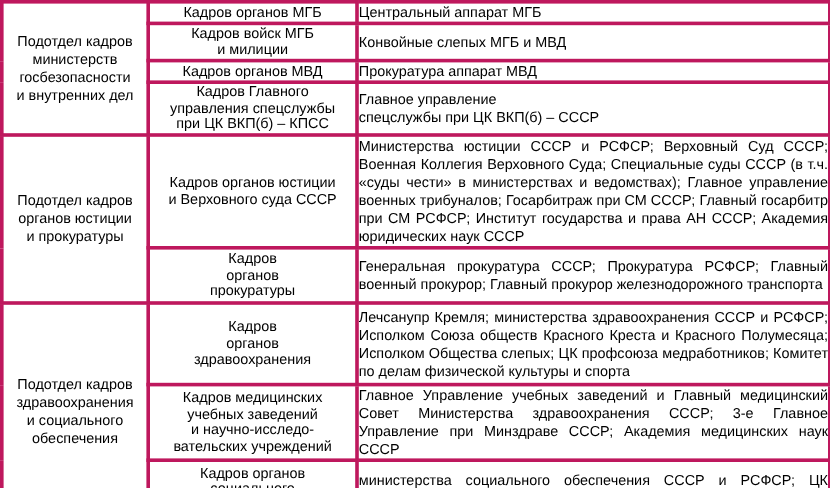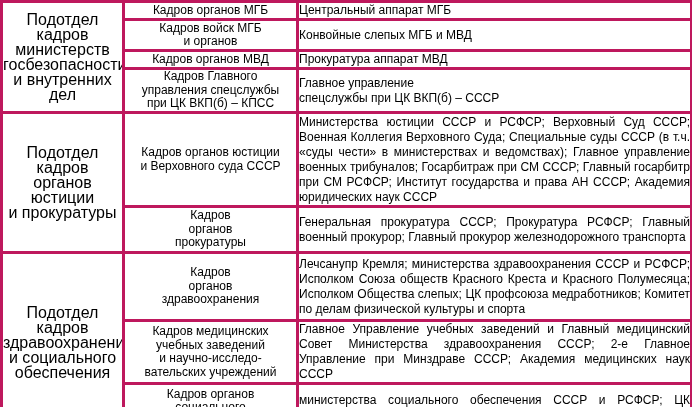--- a/index.html
+++ b/index.html
@@ -21,21 +21,21 @@
     width: 690px;
   }
   table.org td {
     border: 3px solid #be185d;
     padding: 0;
     vertical-align: middle;
     overflow: hidden;
   }
   td.group {
     text-align: center;
-    font-size: 16px;
+    font-size: 12px;
     line-height: 15px;
     white-space: pre-line;
     padding: 0 2px;
   }
   td.sector {
     text-align: center;
     font-size: 12px;
     line-height: 13.5px;
     white-space: pre-line;
     padding: 0 2px;
@@ -73,21 +73,21 @@
       <tr class="r1">
         <td class="group" rowspan="4">Подотдел кадров
 министерств
 госбезопасности
 и внутренних дел</td>
         <td class="sector">Кадров органов МГБ</td>
         <td class="bodies">Центральный аппарат МГБ</td>
       </tr>
       <tr class="r2">
         <td class="sector">Кадров войск МГБ
-и органов</td>
+и милиции</td>
         <td class="bodies">Конвойные слепых МГБ и МВД</td>
       </tr>
       <tr class="r3">
         <td class="sector">Кадров органов МВД</td>
         <td class="bodies">Прокуратура аппарат МВД</td>
       </tr>
       <tr class="r4">
         <td class="sector">Кадров Главного
 управления спецслужбы
 при ЦК ВКП(б) – КПСС</td>
@@ -118,21 +118,21 @@
         <td class="sector">Кадров
 органов
 здравоохранения</td>
         <td class="bodies vtop">Лечсанупр Кремля; министерства здравоохранения СССР и РСФСР; Исполком Союза обществ Красного Креста и Красного Полумесяца; Исполком Общества слепых; ЦК профсоюза медработников; Комитет по делам физической культуры и спорта</td>
       </tr>
       <tr class="r8">
         <td class="sector">Кадров медицинских
 учебных заведений
 и научно-исследо-
 вательских учреждений</td>
-        <td class="bodies vtop">Главное Управление учебных заведений и Главный медицинский Совет Министерства здравоохранения СССР; 2-е Главное Управление при Минздраве СССР; Академия медицинских наук СССР</td>
+        <td class="bodies vtop">Главное Управление учебных заведений и Главный медицинский Совет Министерства здравоохранения СССР; 3-е Главное Управление при Минздраве СССР; Академия медицинских наук СССР</td>
       </tr>
       <tr class="r9">
         <td class="sector">Кадров органов
 социального
 обеспечения</td>
         <td class="bodies vtop">министерства социального обеспечения СССР и РСФСР; ЦК профсоюза работников социального обеспечения</td>
       </tr>
     </tbody>
   </table>
 </div>

